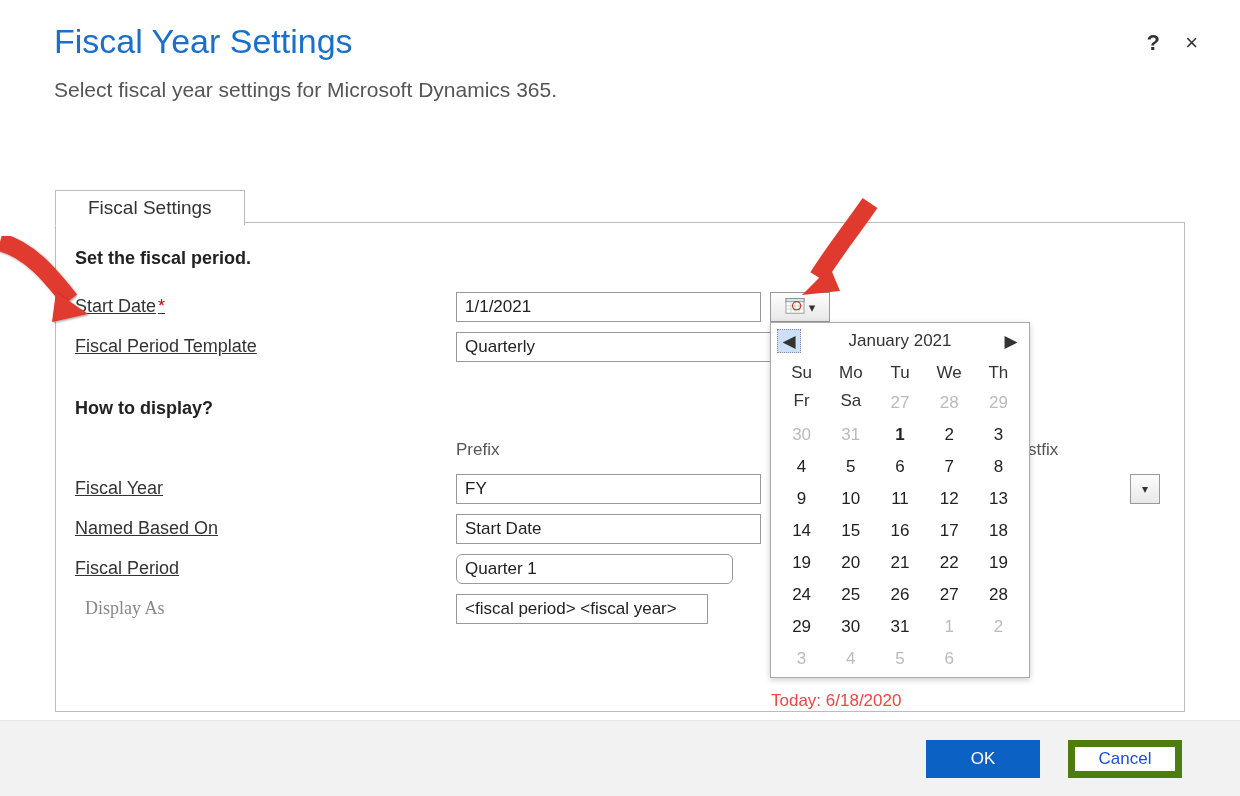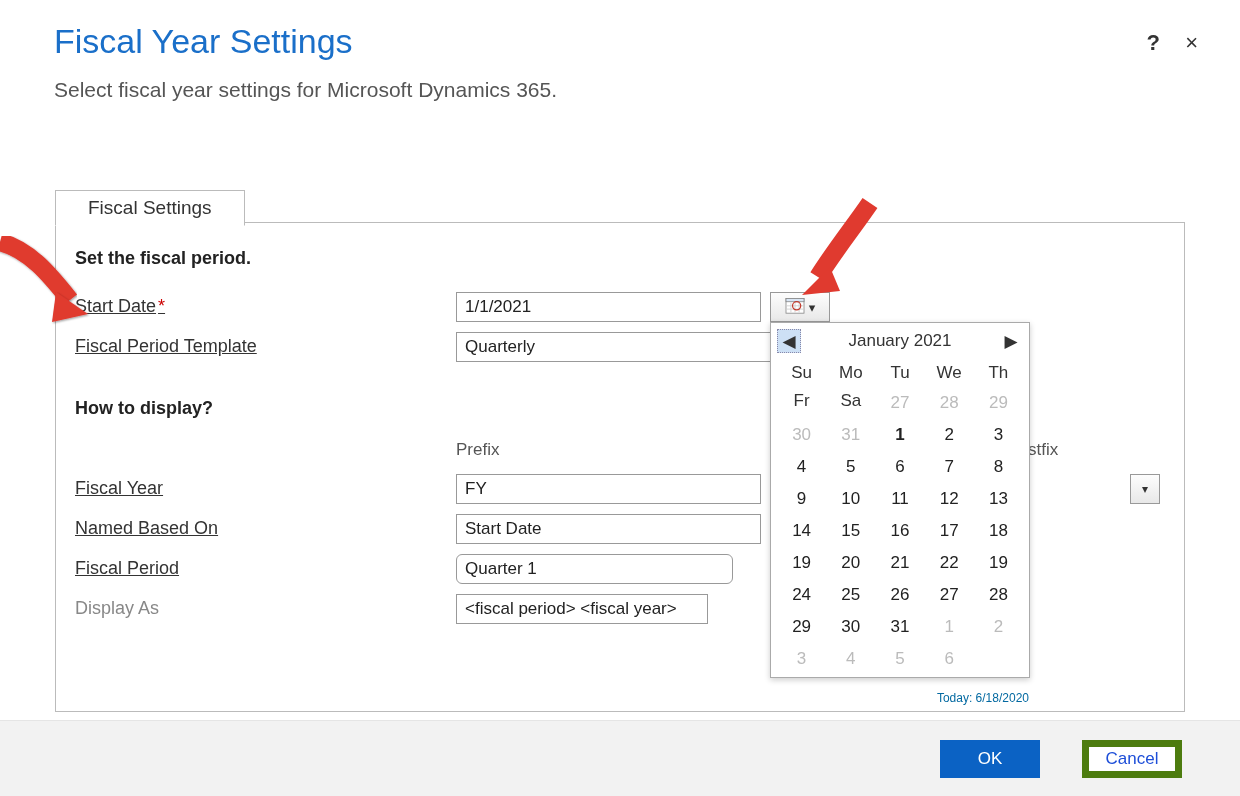--- a/index.html
+++ b/index.html
@@ -58,21 +58,21 @@
   .label { font-size: 18px; color: #333; text-decoration: underline; }
   .dim-label { font-size: 18px; color: #888; }
 
   .lbl-start  { position: absolute; left: 75px; top: 296px; }
   .required   { color: #c00; font-size: 18px; margin-left: 2px; vertical-align: top; }
   .lbl-tpl    { position: absolute; left: 75px; top: 336px; }
 
   .lbl-fy     { position: absolute; left: 75px; top: 478px; text-align: center; }
   .lbl-named  { position: absolute; left: 75px; top: 518px; }
   .lbl-fp     { position: absolute; left: 75px; top: 558px; }
-  .lbl-disp   { position: absolute; left: 75px; top: 598px; }
+  .lbl-disp   { position: absolute; left: 85px; top: 598px; font-family: Liberation Serif, serif; }
 
   .lbl-prefix { position: absolute; left: 456px; top: 440px; font-size: 17px; color: #555; }
   .lbl-postfix{ position: absolute; left: 1028px; top: 440px; font-size: 17px; color: #555; }
 
   .inp {
     position: absolute;
     height: 30px;
     border: 1px solid #999;
     background: #fff;
     font-size: 17px;
@@ -136,34 +136,34 @@
     display: grid; grid-template-columns: repeat(5, 1fr);
     text-align: center;
     font-size: 17px;
     padding: 0 6px;
   }
   .cal-grid .dh { color: #333; padding: 4px 0; font-weight: 400; }
   .cal-grid .d  { color: #222; padding: 6px 0; cursor: pointer; }
   .cal-grid .d.out { color: #bbb; }
   .cal-grid .d.sel { font-weight: 700; }
   .cal-today {
-    text-align: right; padding: 16px 0 10px; font-size: 12px; color: #0369a1;
+    text-align: left; padding: 16px 0 10px; font-size: 17px; color: #ef4444;
     cursor: pointer;
   }
 
   
   .footer {
     position: absolute; left: 0; top: 720px;
     width: 1240px; height: 76px;
     background: #f2f2f2;
     border-top: 1px solid #e5e5e5;
   }
   .btn {
     position: absolute;
-    width: 100px; height: 38px;
+    width: 114px; height: 38px;
     font-size: 17px;
     display: flex; align-items: center; justify-content: center;
     cursor: pointer;
   }
   .btn-ok {
     right: 200px; top: 740px;
     background: #0b62c4; color: #fff;
   }
   .btn-cancel {
     right: 58px; top: 740px;

